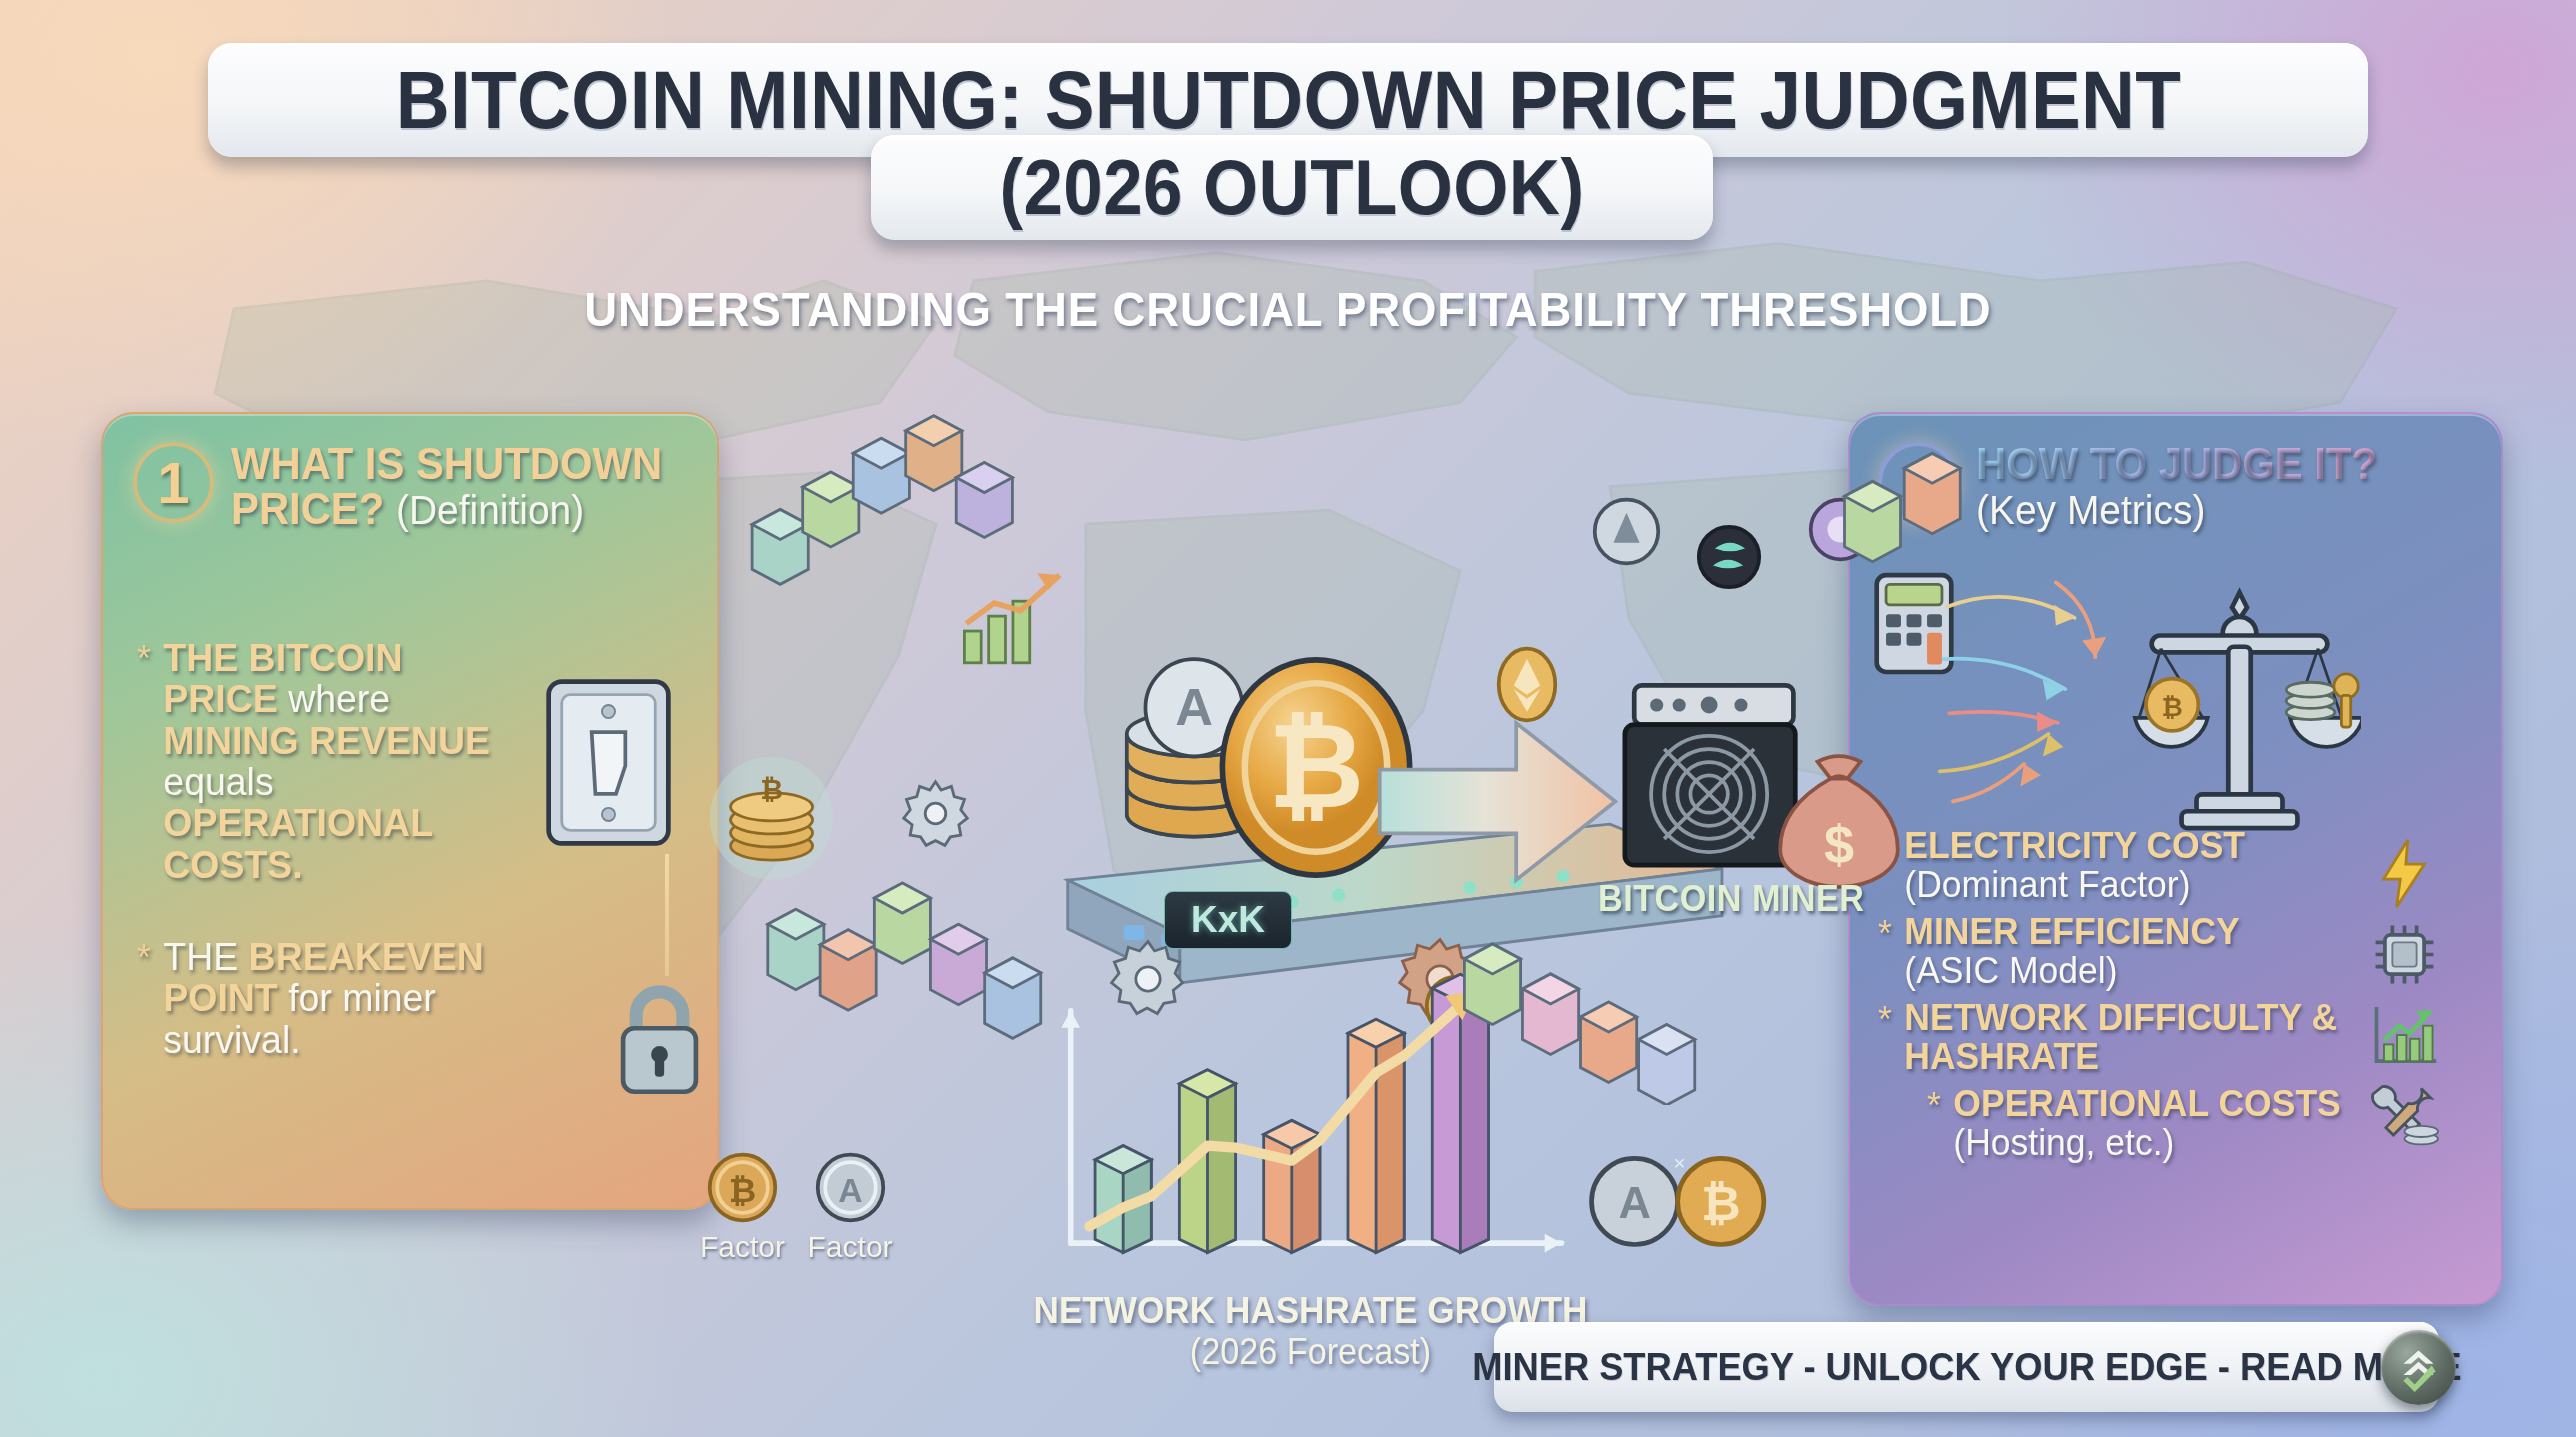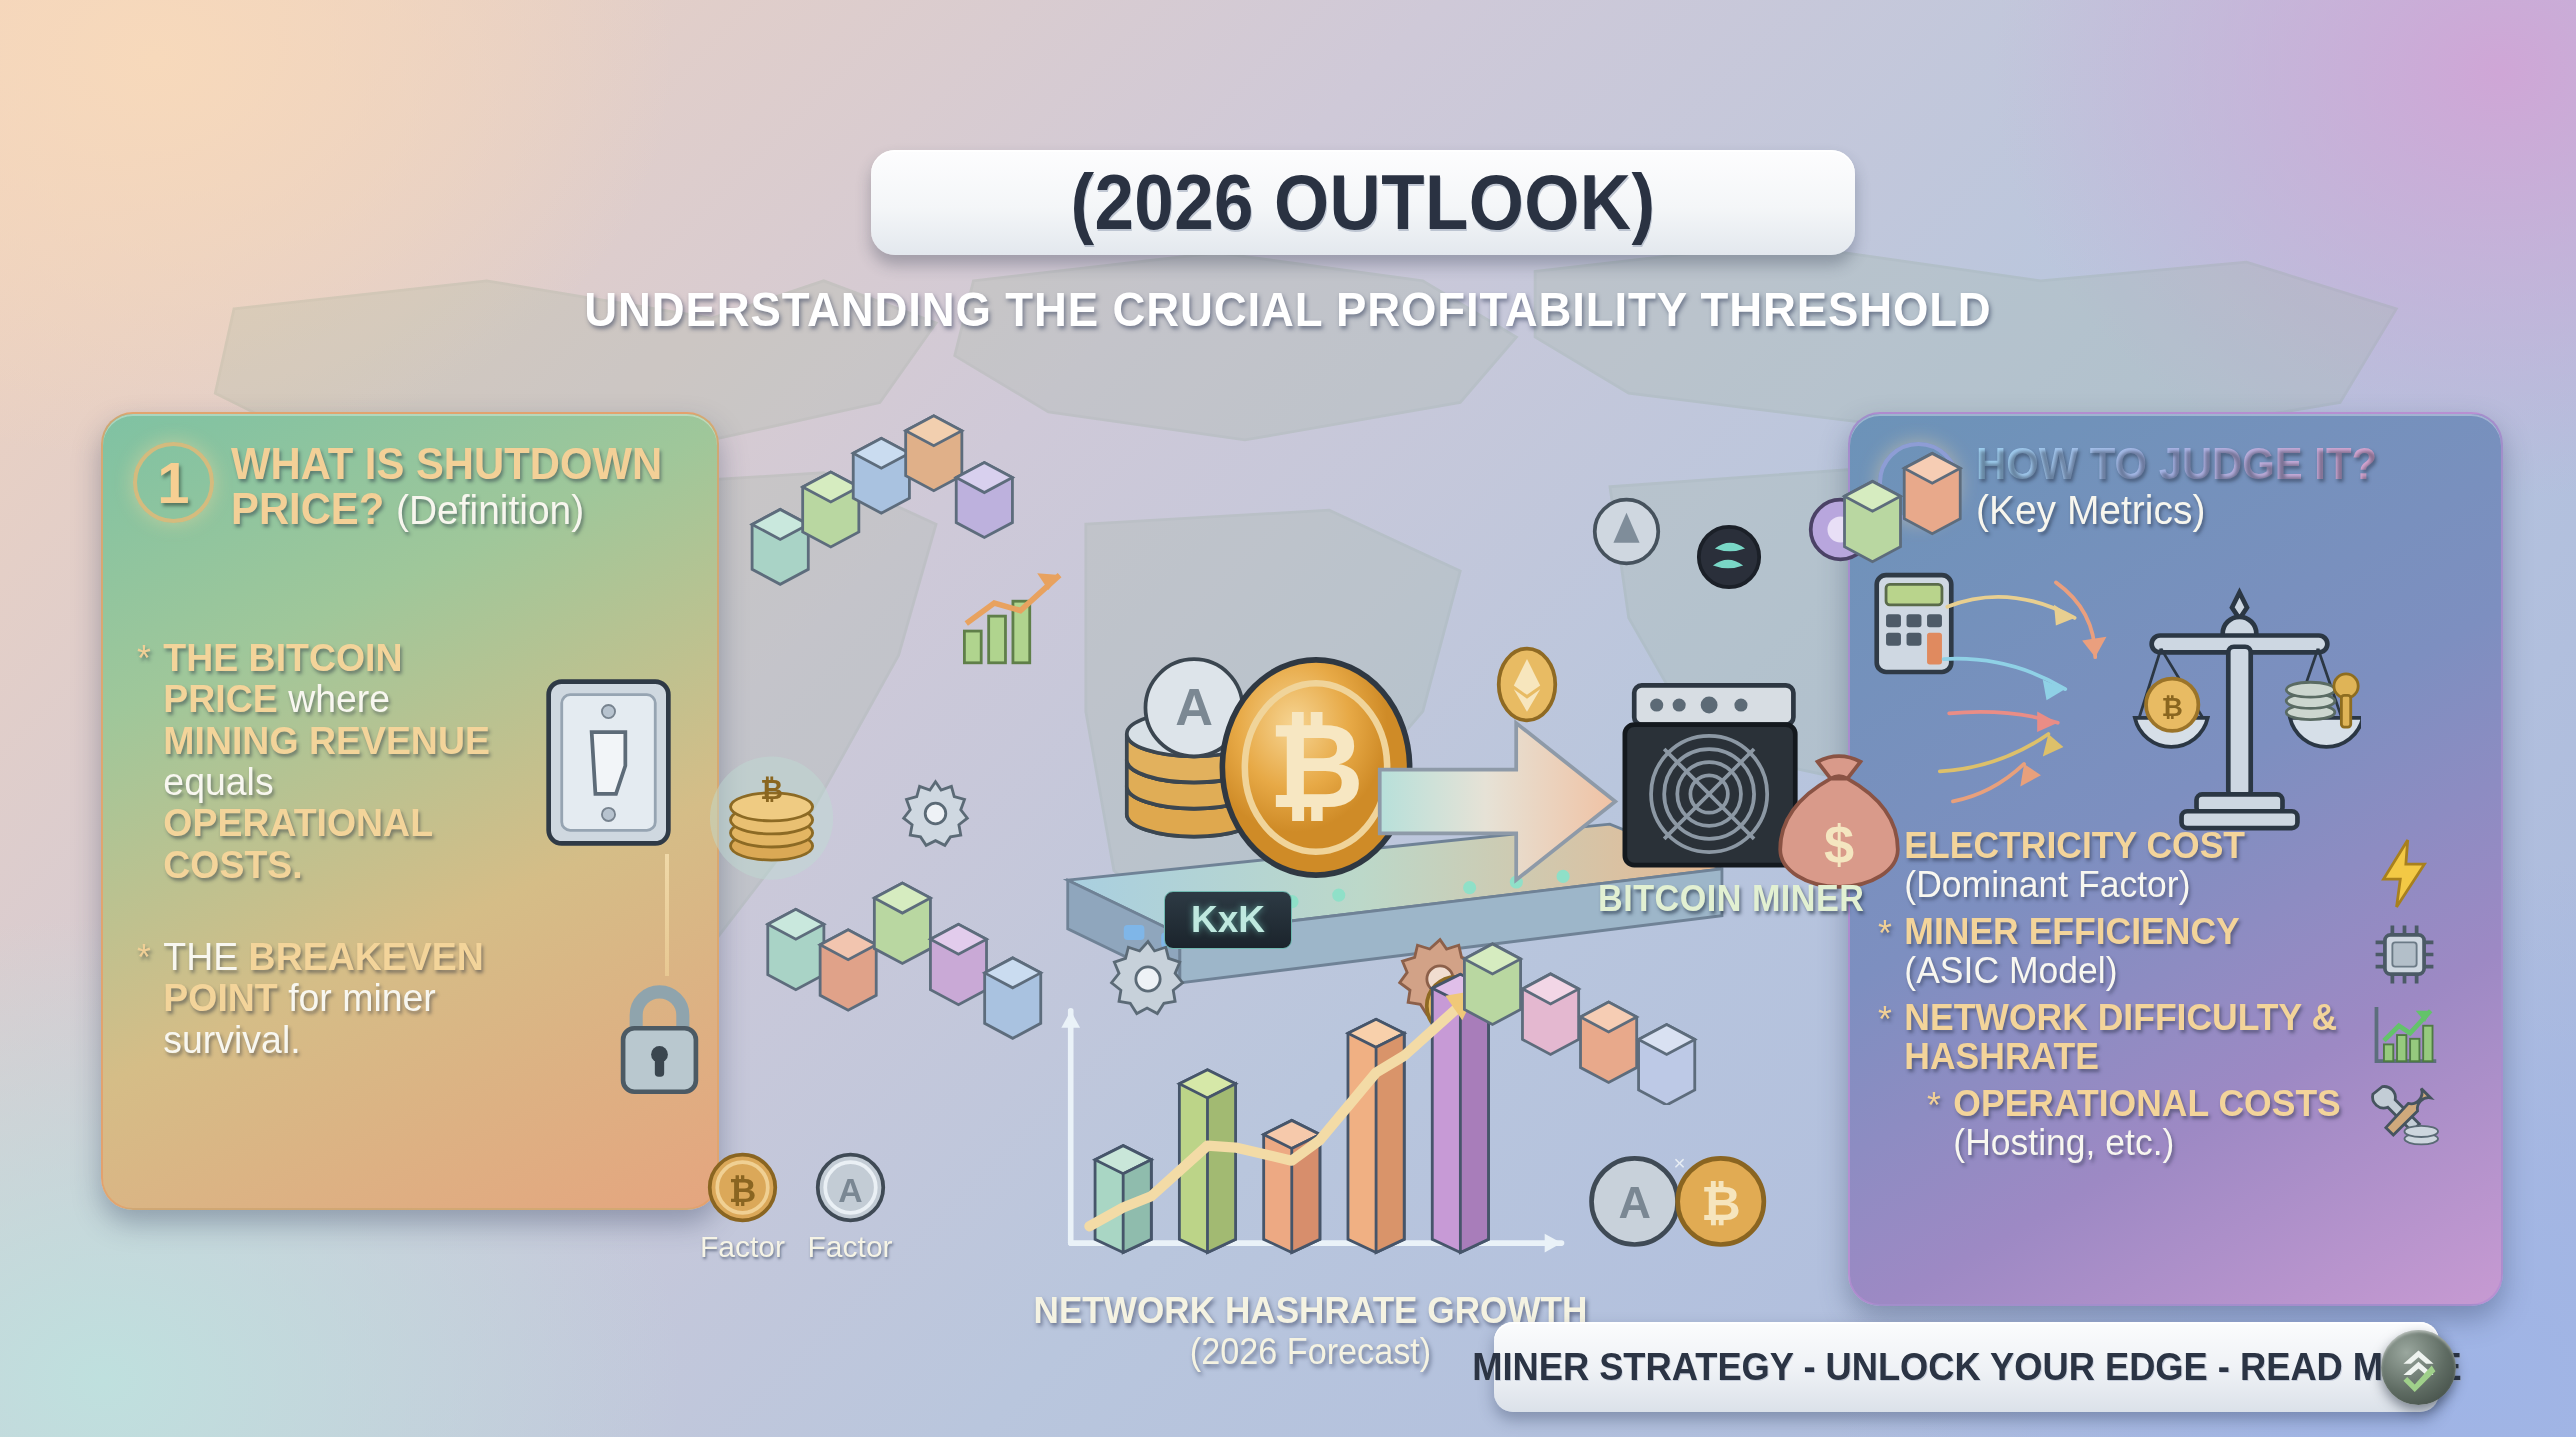--- a/index.html
+++ b/index.html
@@ -27,21 +27,21 @@
   }
   
   .title-plaque {
     position: absolute;
     border-radius: 24px;
     background: linear-gradient(180deg,#fdfdfe 0%,#f4f6f8 55%,#e3e8ee 100%);
     box-shadow: 0 9.4px 15px rgba(40,50,70,.30), inset 0 1.9px 0 rgba(255,255,255,.9);
     display: flex; align-items: center; justify-content: center;
   }
   #plaque1 { left: 208px; top: 43px; width: 2160px; height: 114px; }
-  #plaque2 { left: 871px; top: 150px; width: 984px; height: 105px; }
+  #plaque2 { left: 871px; top: 135px; width: 842px; height: 105px; }
   .title-text {
     font-family: "Liberation Sans Narrow","Liberation Sans",sans-serif;
     font-weight: 700;
     font-size: 81px;
     letter-spacing: 0.5px;
     color: #2a3242;
     white-space: nowrap;
     transform: scaleX(.92);
     text-shadow: 0.9px 1.9px 0 rgba(150,160,180,.55);
   }
@@ -194,20 +194,23 @@
       <path d="M1040 300 L1300 270 L1520 300 L1620 360 L1560 430 L1330 470 L1120 440 L1020 380 Z"></path>
       <path d="M1640 290 L1900 260 L2180 300 L2400 280 L2560 330 L2500 430 L2260 470 L1980 450 L1740 420 L1640 360 Z"></path>
       <path d="M640 520 L880 505 L1000 560 L960 700 L860 880 L760 1010 L690 930 L650 760 L600 620 Z"></path>
       <path d="M1160 560 L1420 545 L1560 610 L1520 760 L1400 900 L1280 1010 L1190 930 L1160 760 Z"></path>
       <path d="M1720 520 L2000 500 L2180 560 L2120 700 L1960 830 L1820 800 L1740 660 Z"></path>
       <path d="M2280 880 L2480 860 L2570 930 L2500 1030 L2330 1030 L2270 960 Z"></path>
       <path d="M380 980 L560 960 L640 1040 L560 1180 L440 1200 L360 1100 Z"></path>
     </g>
   </svg>
 
+  <div class="title-plaque" id="plaque1">
+    <div class="title-text">BITCOIN MINING: SHUTDOWN PRICE JUDGMENT</div>
+  </div>
   <div class="title-plaque" id="plaque2">
     <div class="title-text">(2026 OUTLOOK)</div>
   </div>
   <div class="subtitle">UNDERSTANDING THE CRUCIAL PROFITABILITY THRESHOLD</div>
 
   <div class="panel" id="panel-left">
     <div class="panel-head">
       <div class="num-badge">1</div>
       <div class="head-text">
         <span class="gold">WHAT IS SHUTDOWN PRICE?</span>

